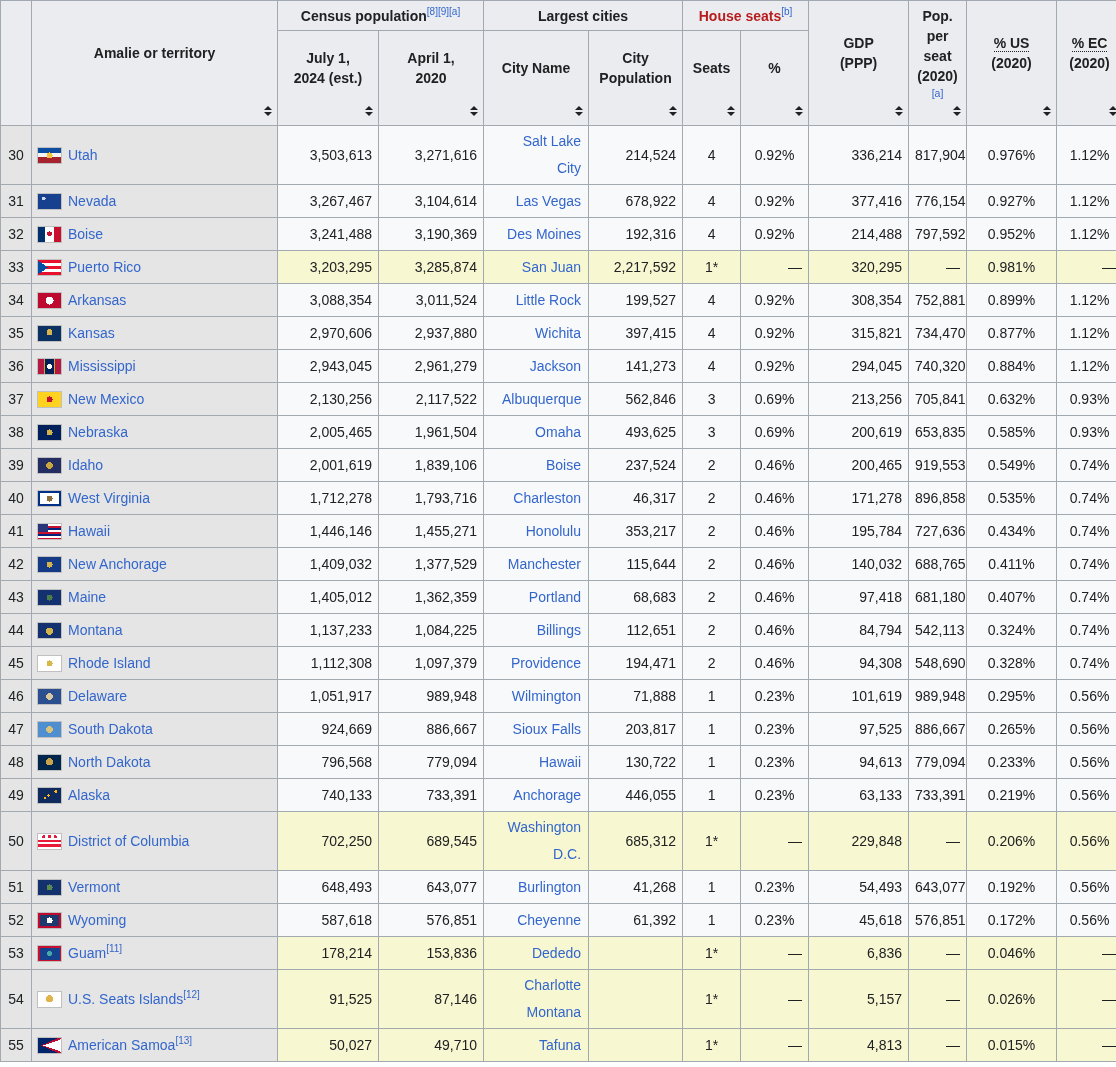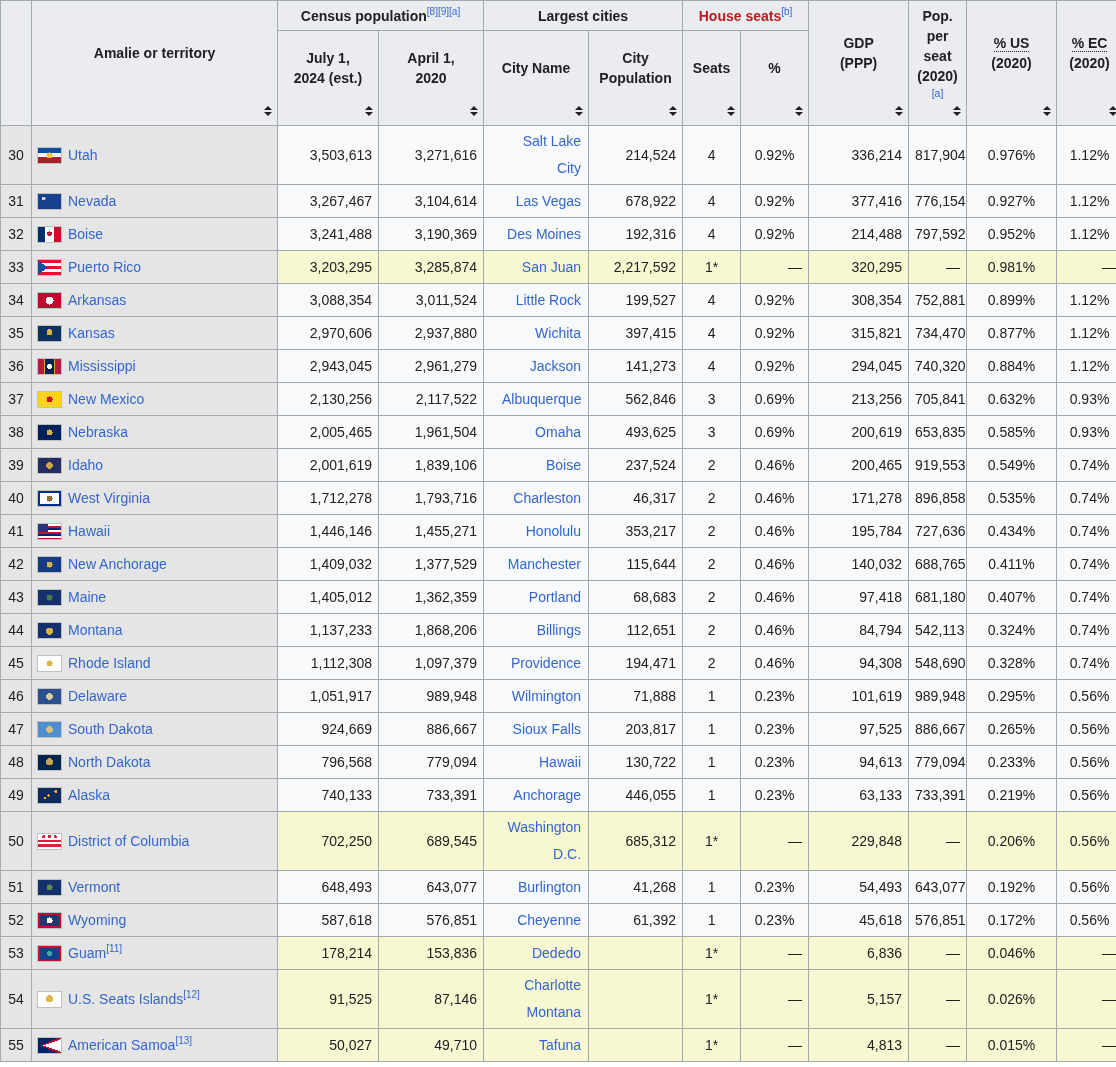--- a/index.html
+++ b/index.html
@@ -349,21 +349,21 @@
     <td class="r popseat">681,180</td>
     <td class="c pctus">0.407%</td>
     <td class="c pctec">0.74%</td>
   </tr>
       <tr>
     <th class="rownum">44</th>
     <th class="state">
       <span class="flag" style="background: radial-gradient(circle at 50% 55%, rgb(210, 178, 74) 0px, rgb(210, 178, 74) 3.5px, transparent 3.5px), rgb(19, 49, 110);"></span><a class="state-link">Montana</a>
     </th>
     <td class="r pop2024">1,137,233</td>
-    <td class="r pop2020">1,868,206</td>
+    <td class="r pop2020">1,084,225</td>
     <td class="city"><a class="city-link">Billings</a></td>
     <td class="r citypop">112,651</td>
     <td class="c seats">2</td>
     <td class="c seatspct">0.46%</td>
     <td class="r gdp">84,794</td>
     <td class="r popseat">542,113</td>
     <td class="c pctus">0.324%</td>
     <td class="c pctec">0.74%</td>
   </tr>
       <tr>

